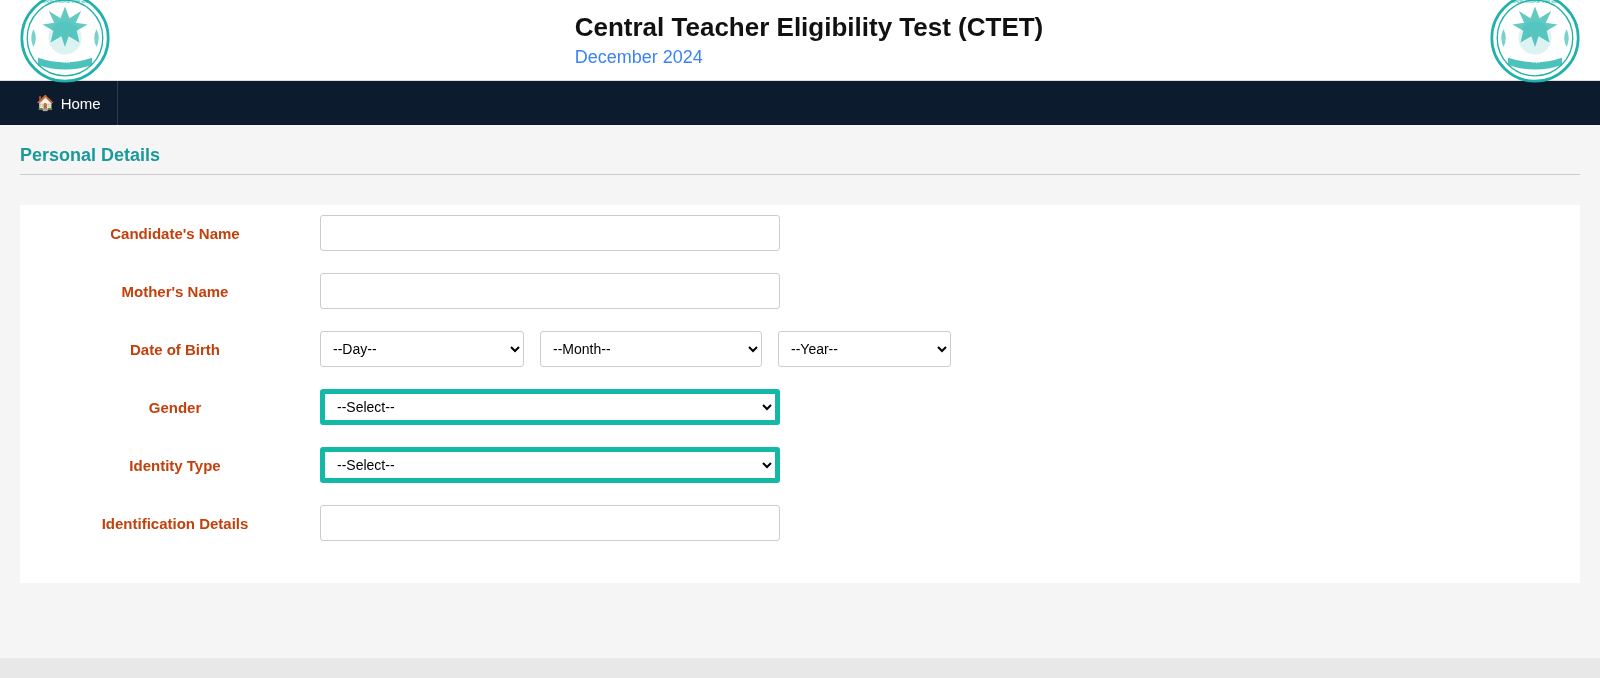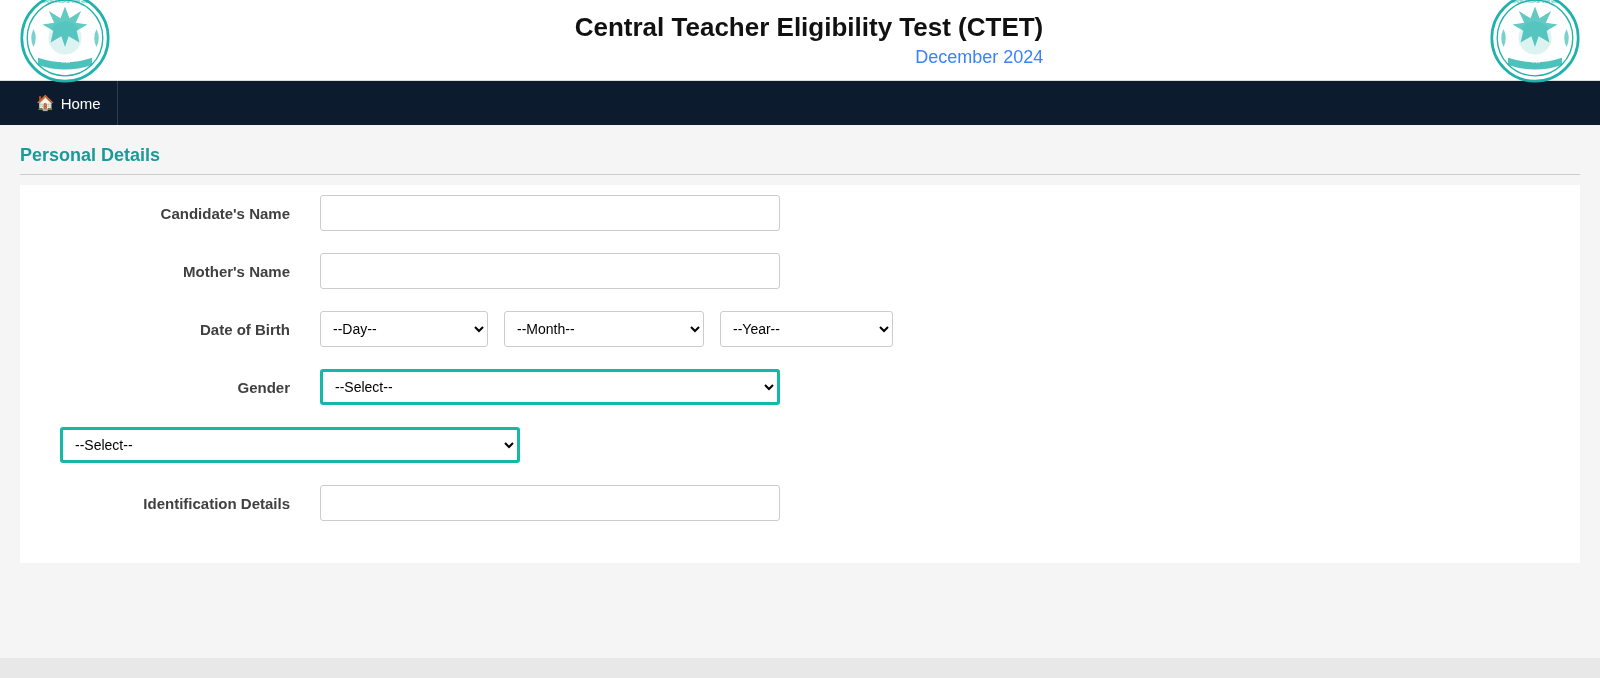--- a/index.html
+++ b/index.html
@@ -25,21 +25,21 @@
       top: 50%;
       transform: translateY(-50%);
     }
     .header-logos-right {
       position: absolute;
       right: 20px;
       top: 50%;
       transform: translateY(-50%);
     }
     .header-text {
-      text-align: right;
+      text-align: left;
       margin-left: 18px;
     }
     .header-title {
       font-size: 26px;
       font-weight: bold;
       color: #111;
     }
     .header-subtitle {
       font-size: 18px;
       color: #3b82f6;
@@ -73,41 +73,41 @@
       min-height: calc(678px - 145px);
     }
 
     
     .section-title {
       font-size: 18px;
       font-weight: bold;
       color: #1a9a9a;
       padding-bottom: 8px;
       border-bottom: 1px solid #ccc;
-      margin-bottom: 10px;
+      margin-bottom: 30px;
     }
 
     .form-container {
       background: #ffffff;
       padding: 10px 0 20px 0;
     }
 
     .form-row {
       display: flex;
       align-items: center;
       margin-bottom: 22px;
       padding: 0 40px;
     }
 
     .form-label {
       width: 260px;
-      text-align: right;
+      text-align: center;
       font-size: 15px;
       font-weight: bold;
-      color: #404040;
+      color: #c2410c;
       padding-right: 30px;
       flex-shrink: 0;
     }
 
     .form-field {
       flex: 1;
       max-width: 460px;
     }
 
     .form-field input[type="text"] {
@@ -116,21 +116,21 @@
       border: 1px solid #ccc;
       border-radius: 3px;
       padding: 4px 8px;
       font-size: 14px;
       background: #fff;
     }
 
     .form-field select {
       width: 100%;
       height: 36px;
-      border: 3px solid #14b8a6;
+      border: 5px solid #14b8a6;
       border-radius: 3px;
       padding: 4px 8px;
       font-size: 14px;
       background: #fff;
       appearance: auto;
     }
 
     .dob-fields {
       display: flex;
       gap: 16px;
@@ -140,22 +140,22 @@
     .dob-fields select {
       height: 36px;
       border: 1px solid #ccc;
       border-radius: 3px;
       padding: 4px 8px;
       font-size: 14px;
       background: #fff;
       appearance: auto;
     }
 
-    .dob-day { width: 168px; }
-    .dob-month { width: 200px; }
+    .dob-day { width: 204px; }
+    .dob-month { width: 222px; }
     .dob-year { width: 173px; }
 
     
     .logo-svg {
       width: 90px;
       height: 90px;
     }
   </style>
 </head>
 <body>
@@ -249,20 +249,21 @@
         <select>
           <option value="">--Select--</option>
           <option value="male">Male</option>
           <option value="female">Female</option>
           <option value="other">Other</option>
         </select>
       </div>
     </div>
 
     <div class="form-row">
+      <label class="form-label">Identity Type</label>
       <div class="form-field">
         <select>
           <option value="">--Select--</option>
           <option value="aadhar">Aadhar</option>
           <option value="passport">Passport</option>
           <option value="pan">PAN Card</option>
           <option value="voter">Voter ID</option>
         </select>
       </div>
     </div>

